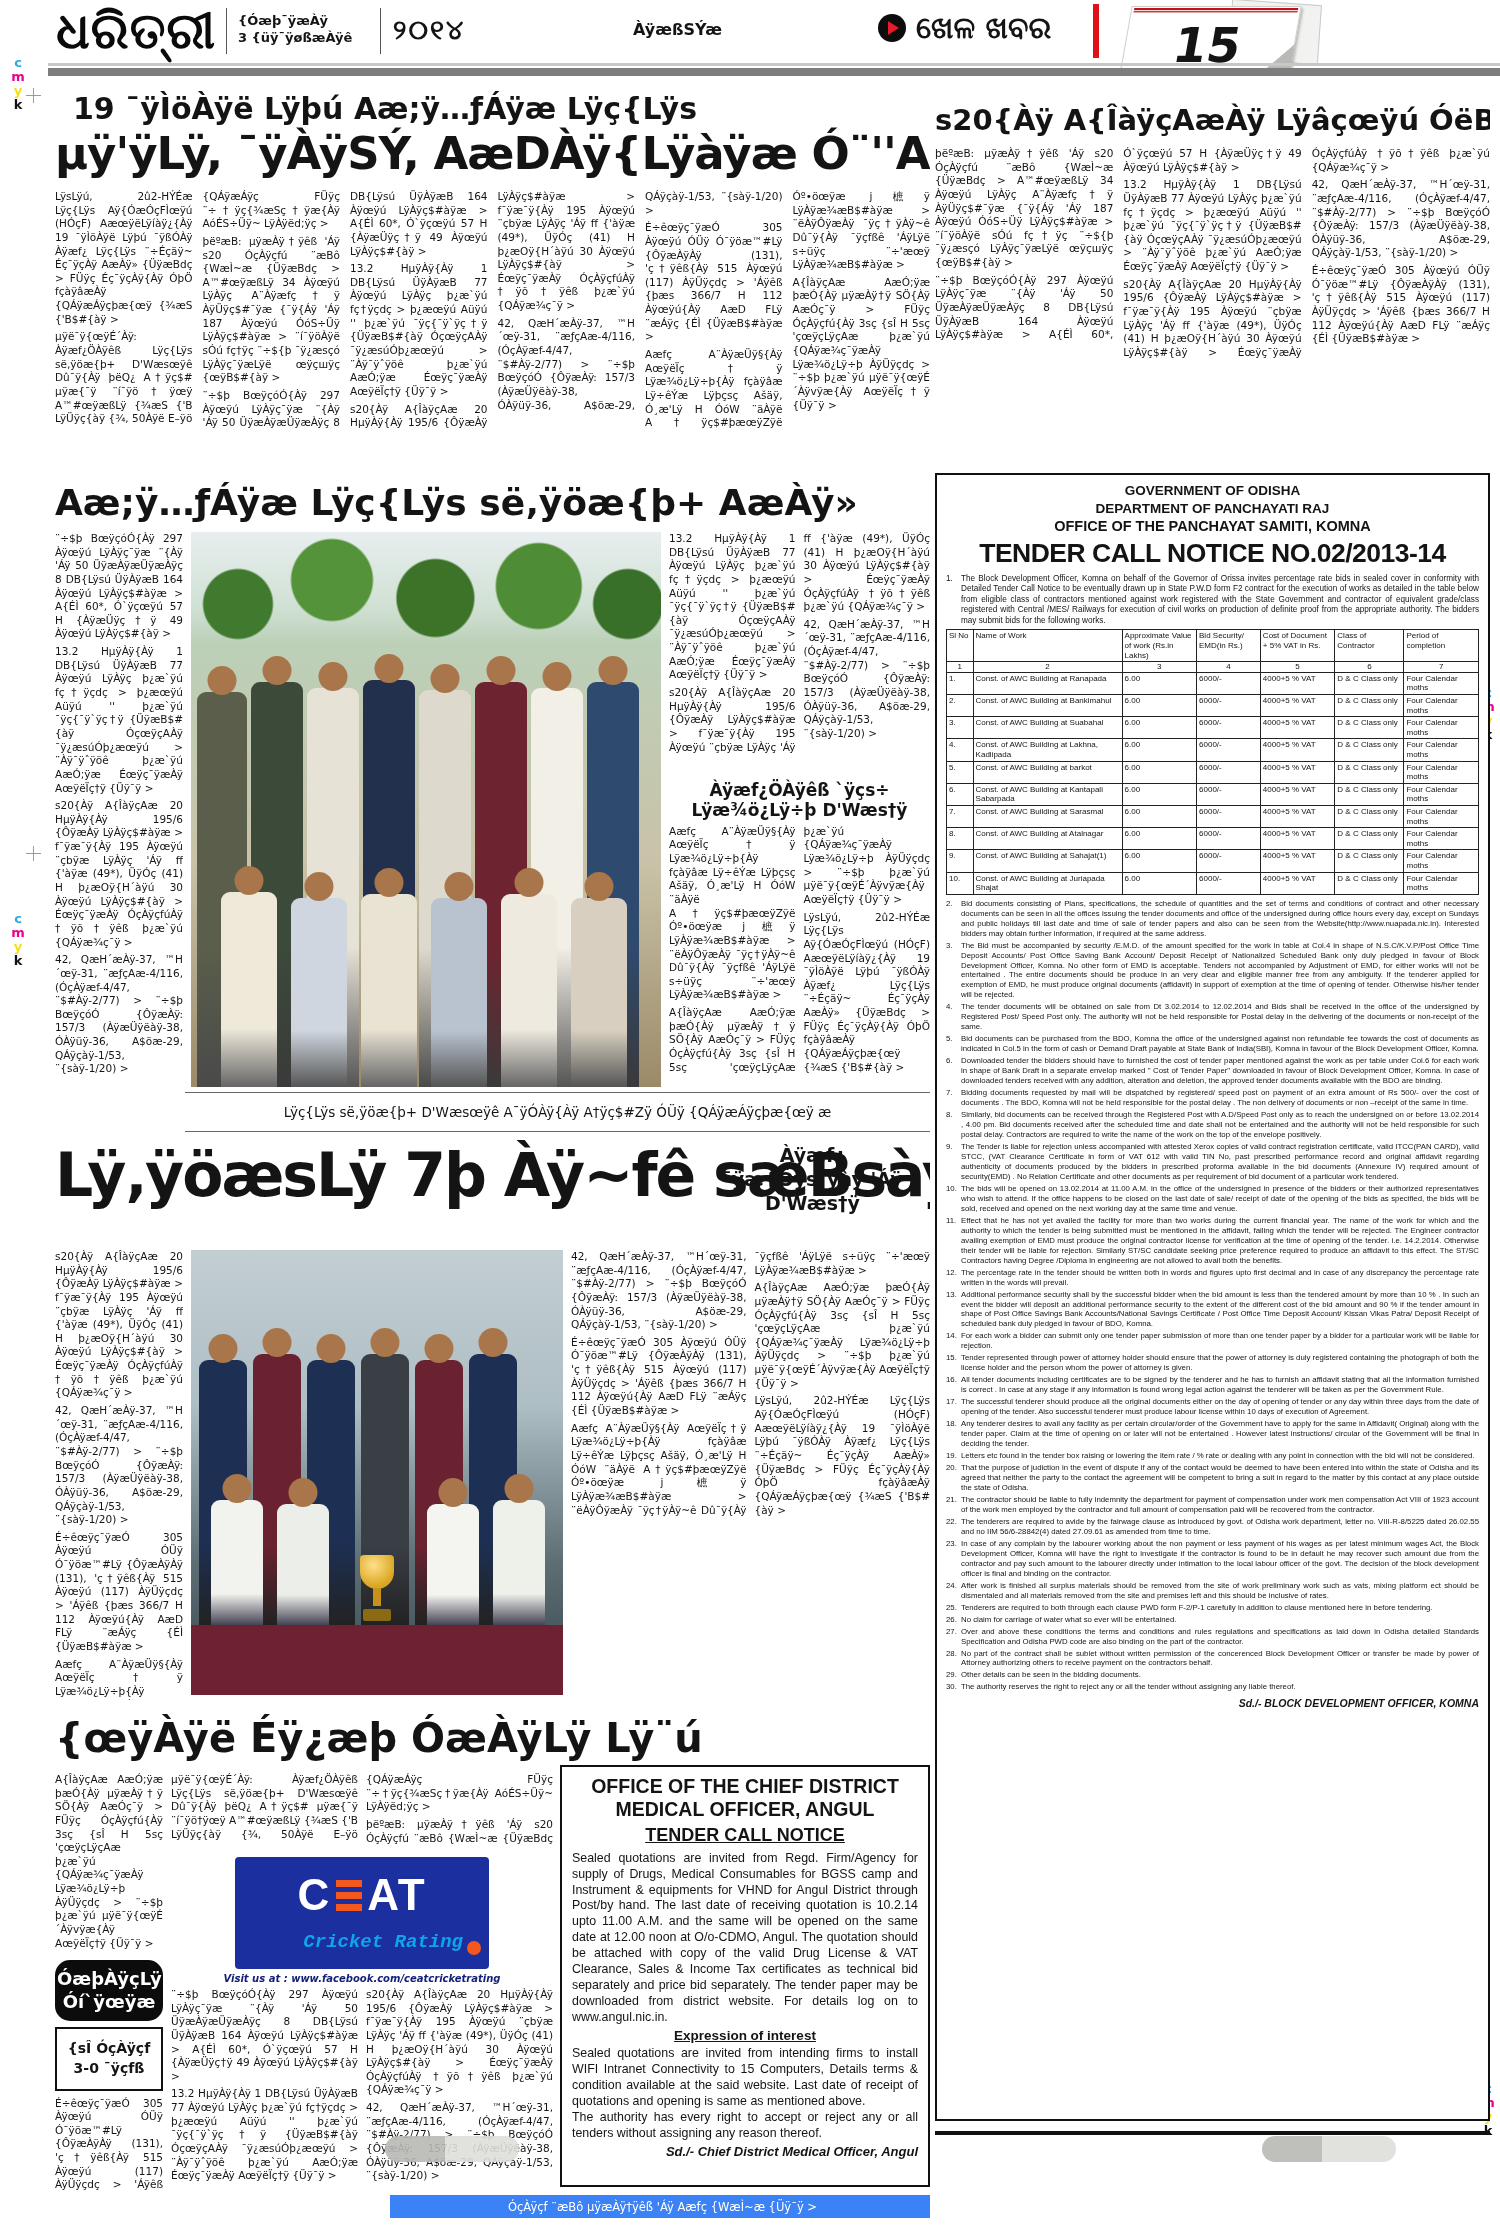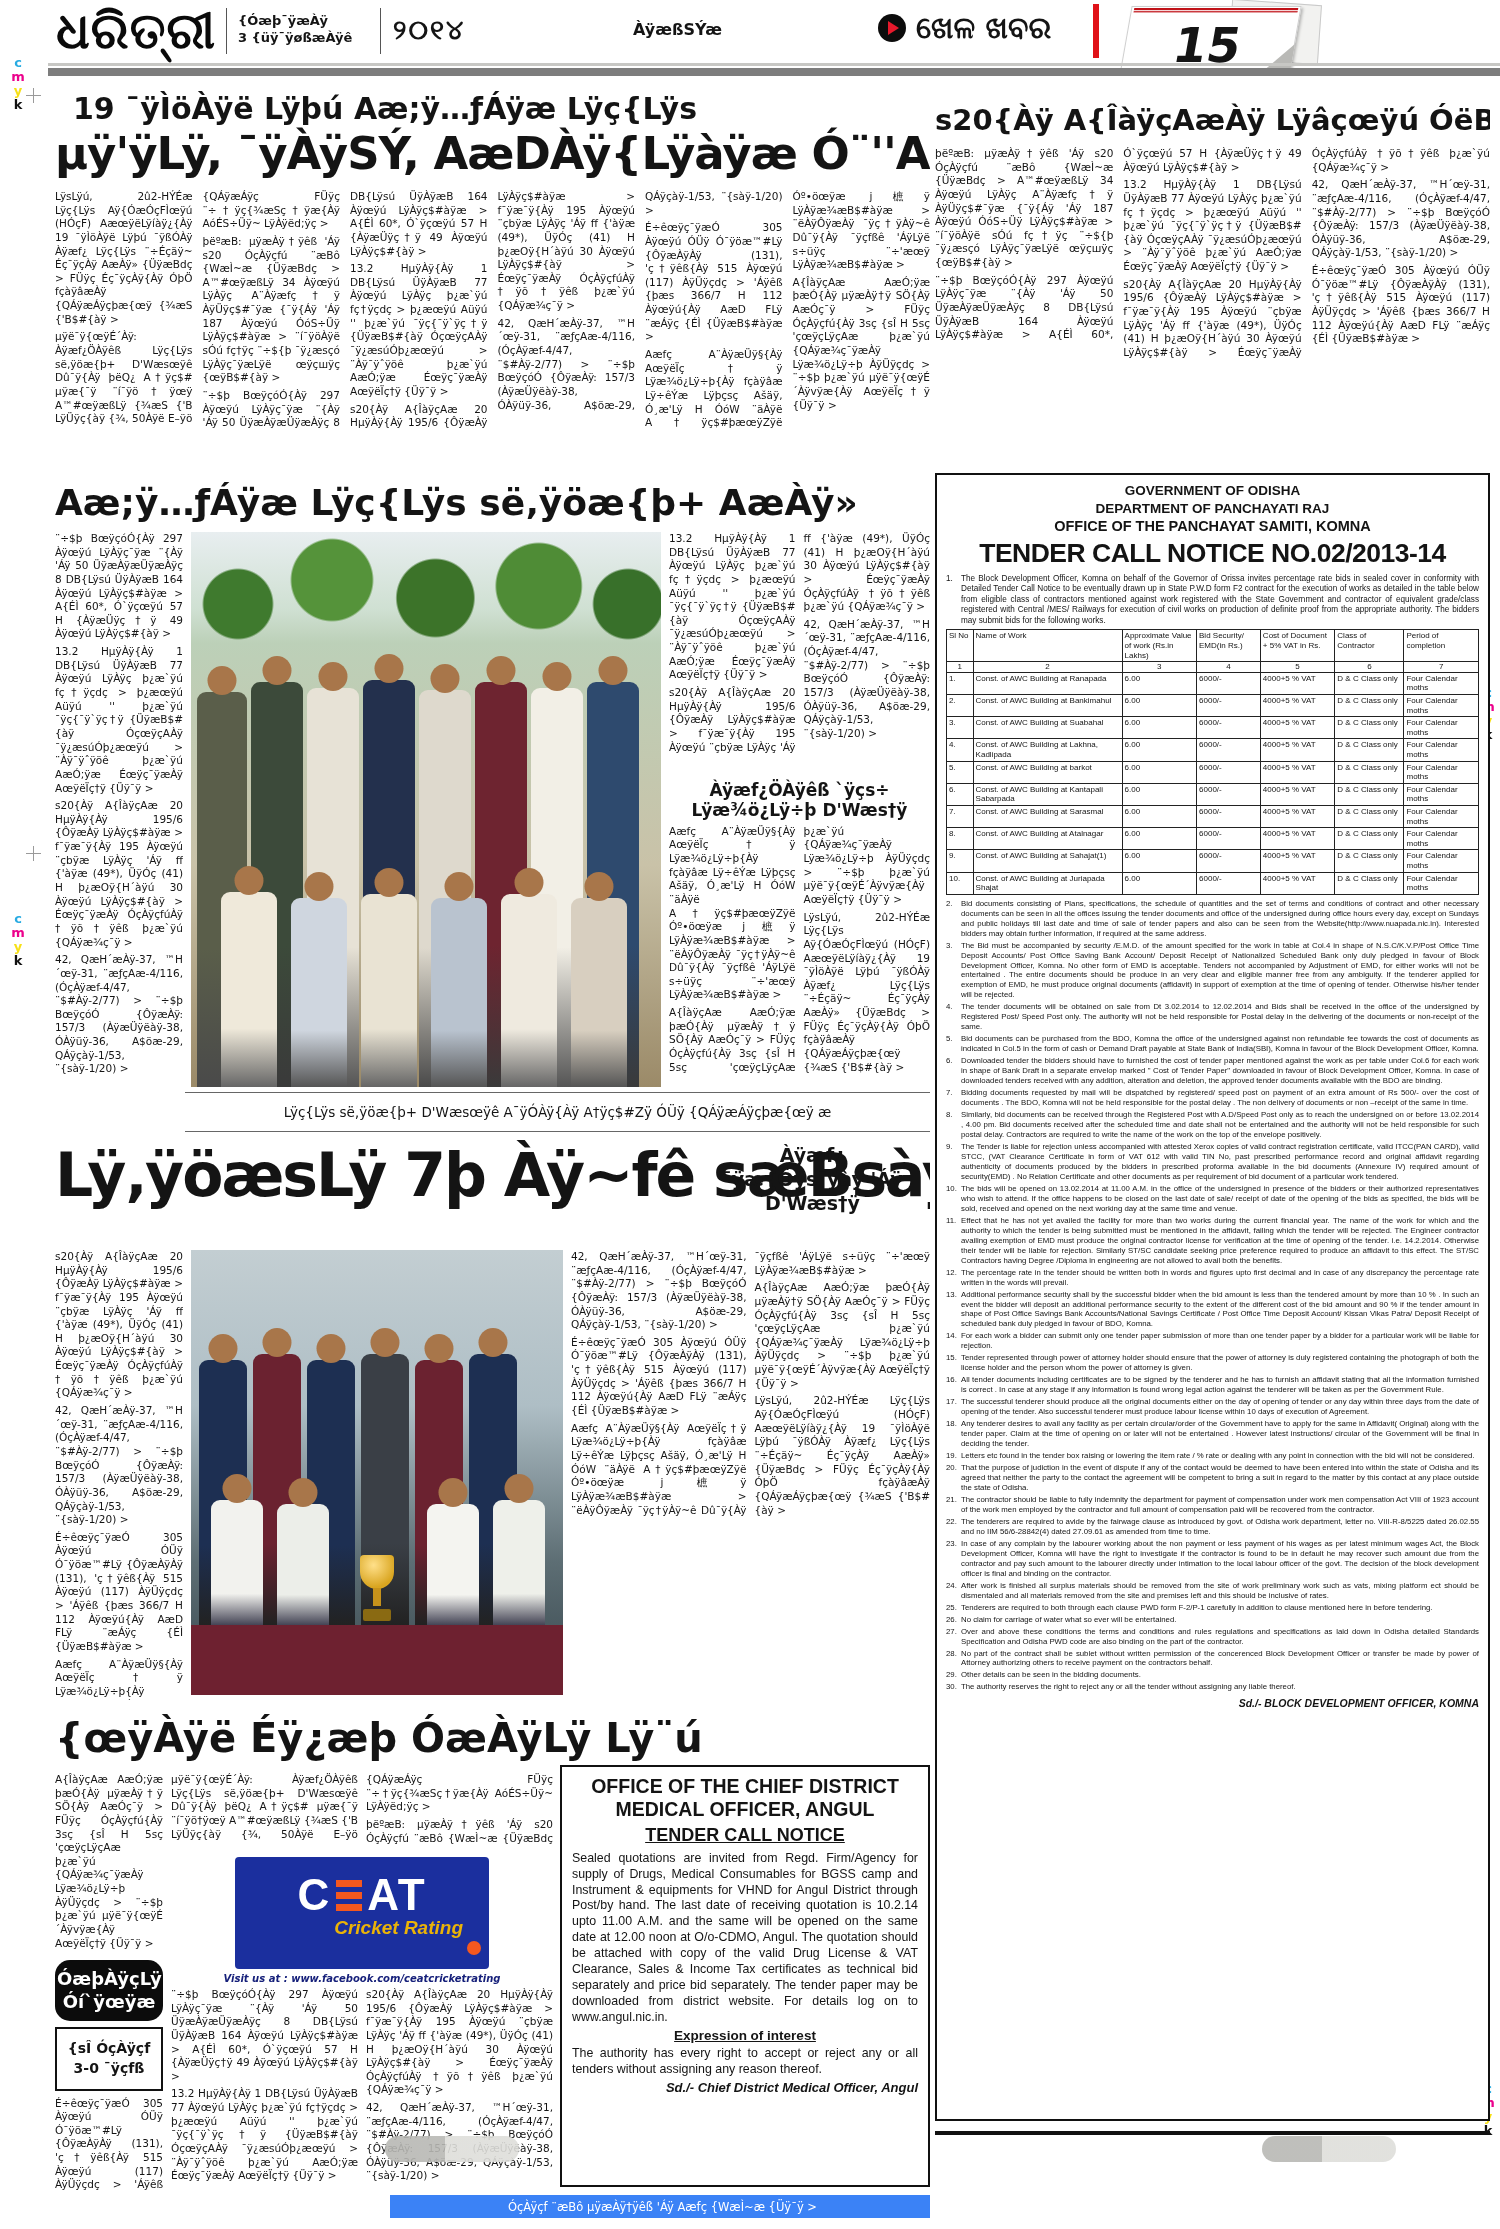--- a/index.html
+++ b/index.html
@@ -81,21 +81,21 @@
   .colA { width:108px; display:flex; flex-direction:column; gap:6px; font-size:10.5px; overflow:hidden; }
   .briefblack { background:#0c0c0c; color:#fff; font-weight:bold; font-size:18px; line-height:1.25; text-align:center; padding:8px 2px;border-radius:15px; }
   .briefbox { border:2px solid #111; font-weight:bold; font-size:14px; text-align:center; padding:10px 2px; line-height:1.4; }
   .colB { width:382px; display:flex; flex-direction:column; overflow:hidden; font-size:10.5px; }
   .colBtext { height:80px; overflow:hidden; column-count:2; column-gap:8px; }
   .ceat { width:254px; height:112px; margin:4px auto 2px; background:#1b2f9e; border-radius:4px; position:relative; padding-top:18px; }
   .ceatlogo { display:flex; align-items:center; justify-content:center; gap:5px; }
   .ceat .cl { color:#fff; font-size:44px; font-weight:bold; letter-spacing:2px; line-height:40px; font-family:"Liberation Sans",sans-serif; }
   .ebars { display:flex; flex-direction:column; gap:5px; }
   .ebars span { display:block; width:26px; height:7px; background:#f4581f; }
-  .ceattag { color:#eab308; font-style:italic; font-weight:bold; font-size:19px; text-align:right; padding-right:26px; margin-top:2px; font-family:Liberation Sans, sans-serif; }
+  .ceattag { color:#0ea5e9; font-style:italic; font-weight:bold; font-size:19px; text-align:right; padding-right:26px; margin-top:16px; font-family:Liberation Mono, monospace; }
   .ceatdot { position:absolute; right:8px; bottom:14px; width:14px; height:14px; border-radius:50%; background:#f4581f; }
   .ceaturl { text-align:center; font-size:10px; font-weight:bold; color:#16207a; margin:2px 0 4px;font-style:italic; }
   .colBtext2 { flex:1; overflow:hidden; column-count:2; column-gap:8px; }
 
   
   .angul { position:absolute; left:505px; top:50px; width:370px; height:422px; border:2.5px solid #111; background:#fff; padding:8px 10px; overflow:hidden; }
   .angul .t1 { text-align:center; font-weight:bold; font-size:19.5px; line-height:1.2; font-family:"Liberation Sans",sans-serif; }
   .angul .t2 { text-align:center; font-weight:bold; font-size:18px; text-decoration:underline; margin:3px 0 5px; font-family:"Liberation Sans",sans-serif; }
   .angul p.body { font-size:12.4px; line-height:1.28; text-align:justify; font-family:"Liberation Sans",sans-serif; }
   .angul .eoi { text-align:center; font-weight:bold; font-size:13.5px; text-decoration:underline; margin:3px 0; font-family:"Liberation Sans",sans-serif; }
@@ -331,20 +331,21 @@
           </div>
       </div>
     </div>
 
     <div class="angul">
       <div class="t1">OFFICE OF THE CHIEF DISTRICT</div>
       <div class="t1">MEDICAL OFFICER, ANGUL</div>
       <div class="t2">TENDER CALL NOTICE</div>
       <p class="body">Sealed quotations are invited from Regd. Firm/Agency for supply of Drugs, Medical Consumables for BGSS camp and Instrument &amp; equipments for VHND for Angul District through Post/by hand. The last date of receiving quotation is 10.2.14 upto 11.00 A.M. and the same will be opened on the same date at 12.00 noon at O/o-CDMO, Angul. The quotation should be attached with copy of the valid Drug License &amp; VAT Clearance, Sales &amp; Income Tax certificates as technical bid separately and price bid separately. The tender paper may be downloaded from district website. For details log on to www.angul.nic.in.</p>
       <div class="eoi">Expression of interest</div>
+      <p class="body">Sealed quotations are invited from intending firms to install WIFI Intranet Connectivity to 15 Computers, Details terms &amp; condition available at the said website. Last date of receipt of quotations and opening is same as mentioned above.</p>
       <p class="body">The authority has every right to accept or reject any or all tenders without assigning any reason thereof.</p>
       <div class="sig">Sd./- Chief District Medical Officer, Angul</div>
     </div>
   </div>
 
   <div class="footerbar">ÓçÀÿçf ¨æBô µÿæÀÿ†ÿêß 'Áÿ Aæfç {WæÌ~æ {Üÿ¯ÿ &gt;</div>
 </div>
 
 <div class="rightcol">
   <div class="headline2">s20{Àÿ A{ÎàÿçAæÀÿ Lÿâçœÿú ÓëB¨ú</div>

